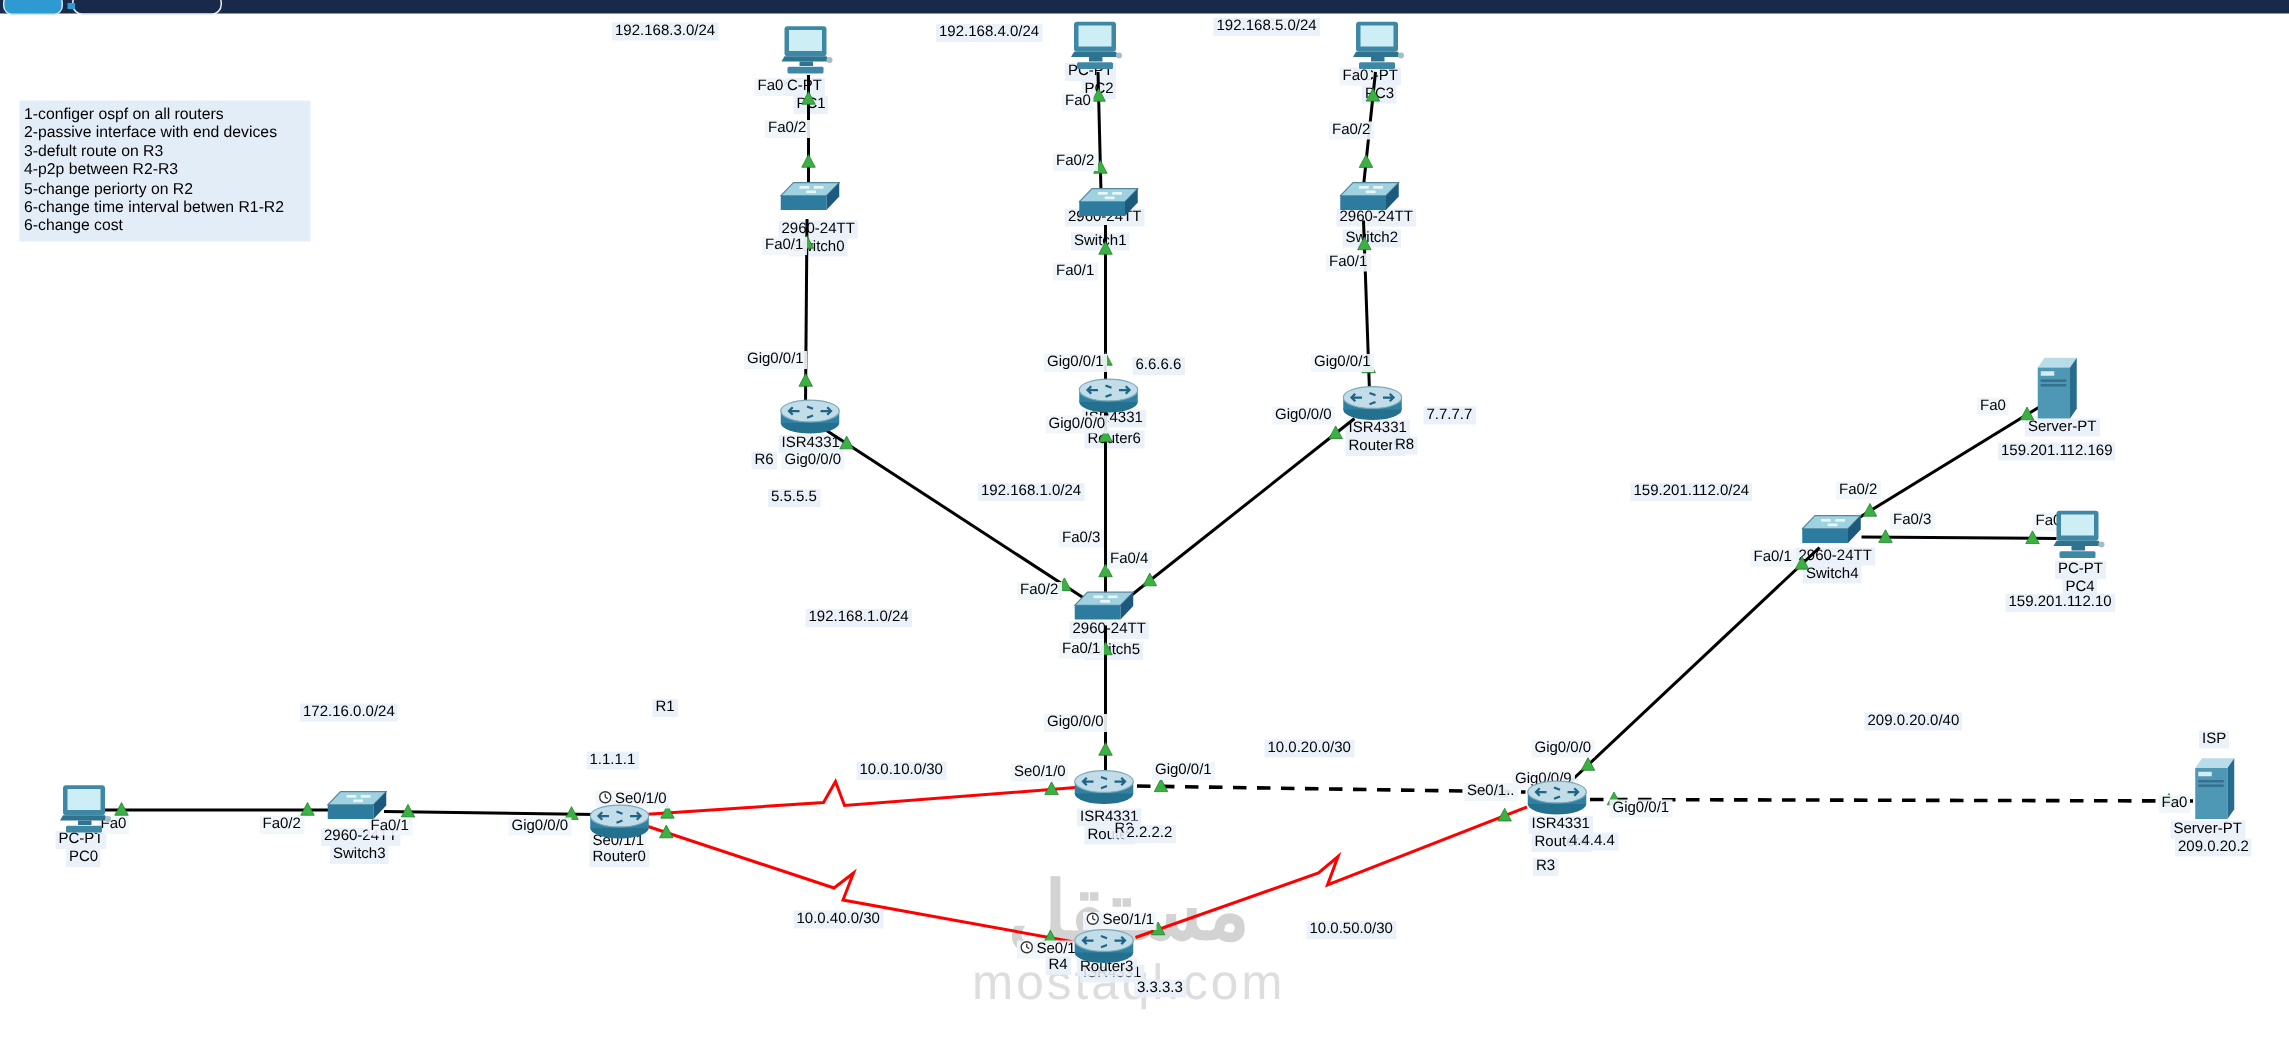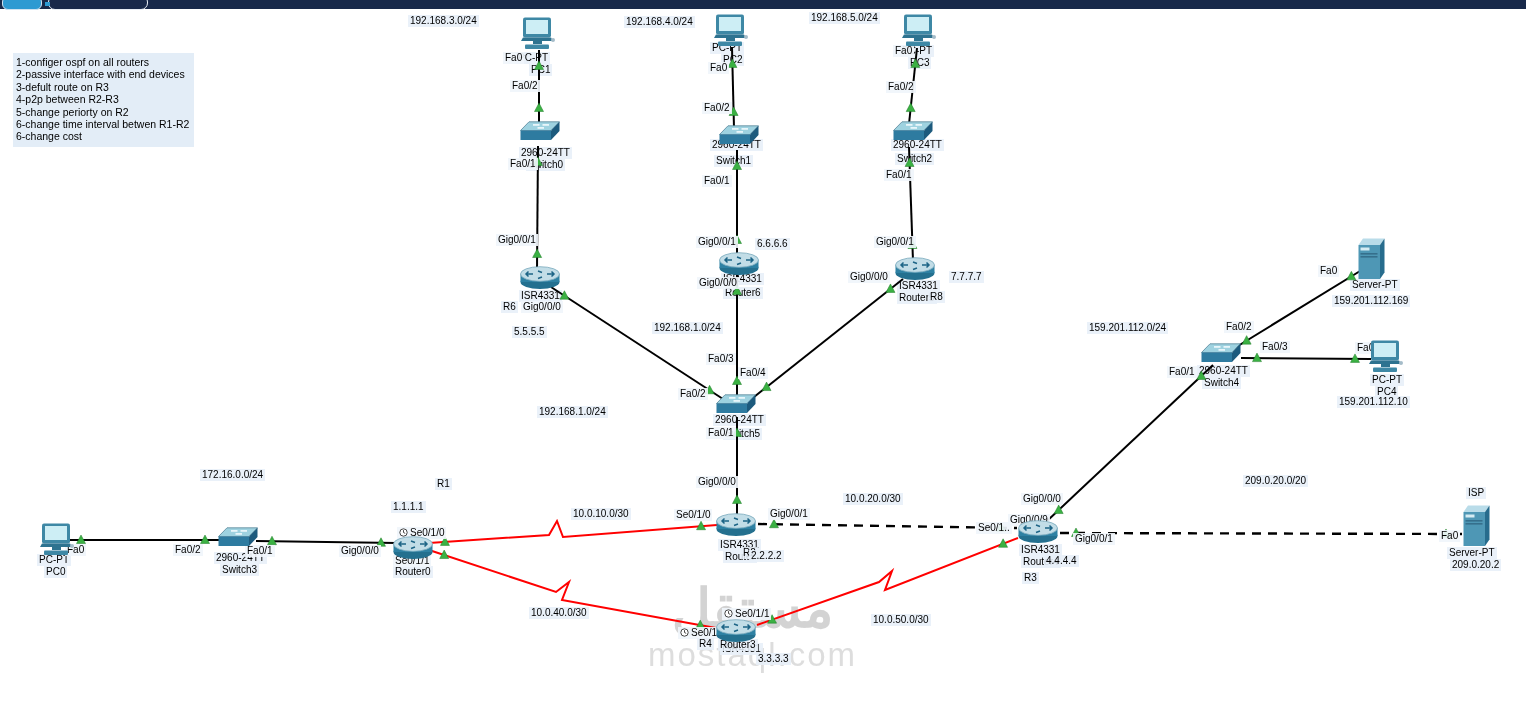--- a/index.html
+++ b/index.html
@@ -8,22 +8,22 @@
        background:rgba(231,239,248,0.88);padding:0 2px;}
   .name{z-index:1}
   .port{z-index:4;background:rgba(240,245,251,0.92)}
   .net{z-index:6}
   #wires{position:absolute;left:0;top:0;z-index:3}
   .dev{position:absolute;z-index:5;cursor:pointer}
   #watermark{position:absolute;left:648px;top:580px;z-index:0;text-align:center;
              color:#a8a8a8;opacity:0.5;pointer-events:none;}
   #watermark .ar{font-size:54px;font-weight:bold;line-height:56px;}
   #watermark .en{font-size:33px;letter-spacing:2px;color:#bdbdbd;}
-  #notes{position:absolute;left:13px;top:53px;z-index:7;background:#e3edf7;
-         padding:3px 5px 4px 3px;font-size:10.5px;line-height:12.4px;color:#000;}
+  #notes{position:absolute;left:13px;top:67px;z-index:7;background:#e3edf7;
+         padding:3px 18px 4px 3px;font-size:10.5px;line-height:12.4px;color:#000;}
   #topbar{position:absolute;left:0;top:0;width:1526px;height:9px;background:#18294a;z-index:8;}
   #tab-active{position:absolute;left:2px;top:-4px;width:38px;height:12px;background:#2d9ad2;
               border:1px solid #cfe3f2;border-radius:6px;}
   #tab-inactive{position:absolute;left:48px;top:-5px;width:98px;height:13px;background:transparent;
                 border:1px solid #e8eef5;border-radius:7px;}
   #tab-glyph{position:absolute;left:45px;top:2px;width:5px;height:4px;background:#2d9ad2;}
   .clockico{display:inline-block;vertical-align:-1px;margin-right:2px;}
 </style>
 </head>
 <body>
@@ -202,25 +202,25 @@
     <span class="lbl net" style="left: 809px; top: 12px;">192.168.5.0/24</span>
     <span class="lbl net" style="left: 755px; top: 238px;">6.6.6.6</span>
     <span class="lbl net" style="left: 949px; top: 271px;">7.7.7.7</span>
     <span class="lbl net" style="left: 512px; top: 326px;">5.5.5.5</span>
     <span class="lbl net" style="left: 652px; top: 322px;">192.168.1.0/24</span>
     <span class="lbl net" style="left: 537px; top: 406px;">192.168.1.0/24</span>
     <span class="lbl net" style="left: 1087px; top: 322px;">159.201.112.0/24</span>
     <span class="lbl net" style="left: 1332px; top: 295px;">159.201.112.169</span>
     <span class="lbl net" style="left: 1337px; top: 396px;">159.201.112.10</span>
     <span class="lbl net" style="left: 200px; top: 469px;">172.16.0.0/24</span>
-    <span class="lbl net" style="left: 435px; top: 478px;">R1</span>
+    <span class="lbl net" style="left: 435px; top: 466px;">R1</span>
     <span class="lbl net" style="left: 391px; top: 501px;">1.1.1.1</span>
     <span class="lbl net" style="left: 571px; top: 508px;">10.0.10.0/30</span>
     <span class="lbl net" style="left: 843px; top: 493px;">10.0.20.0/30</span>
-    <span class="lbl net" style="left: 1243px; top: 475px;">209.0.20.0/20</span>
+    <span class="lbl net" style="left: 1243px; top: 475px;">209.0.20.0/40</span>
     <span class="lbl net" style="left: 529px; top: 607px;">10.0.40.0/30</span>
     <span class="lbl net" style="left: 871px; top: 614px;">10.0.50.0/30</span>
     <span class="lbl net" style="left: 1450px; top: 559px;">209.0.20.2</span>
     <span class="lbl net" style="left: 1466px; top: 487px;">ISP</span>
     <span class="lbl net" style="left: 501px; top: 301px;">R6</span>
     <span class="lbl net" style="left: 928px; top: 291px;">R8</span>
     <span class="lbl net" style="left: 713px; top: 547px; margin-left: 28px;">R2</span>
     <span class="lbl net" style="left: 1022px; top: 572px;">R3</span>
     <span class="lbl net" style="left: 697px; top: 638px;">R4</span>
     <span class="lbl net" style="left: 749px; top: 550px;">2.2.2.2</span>

